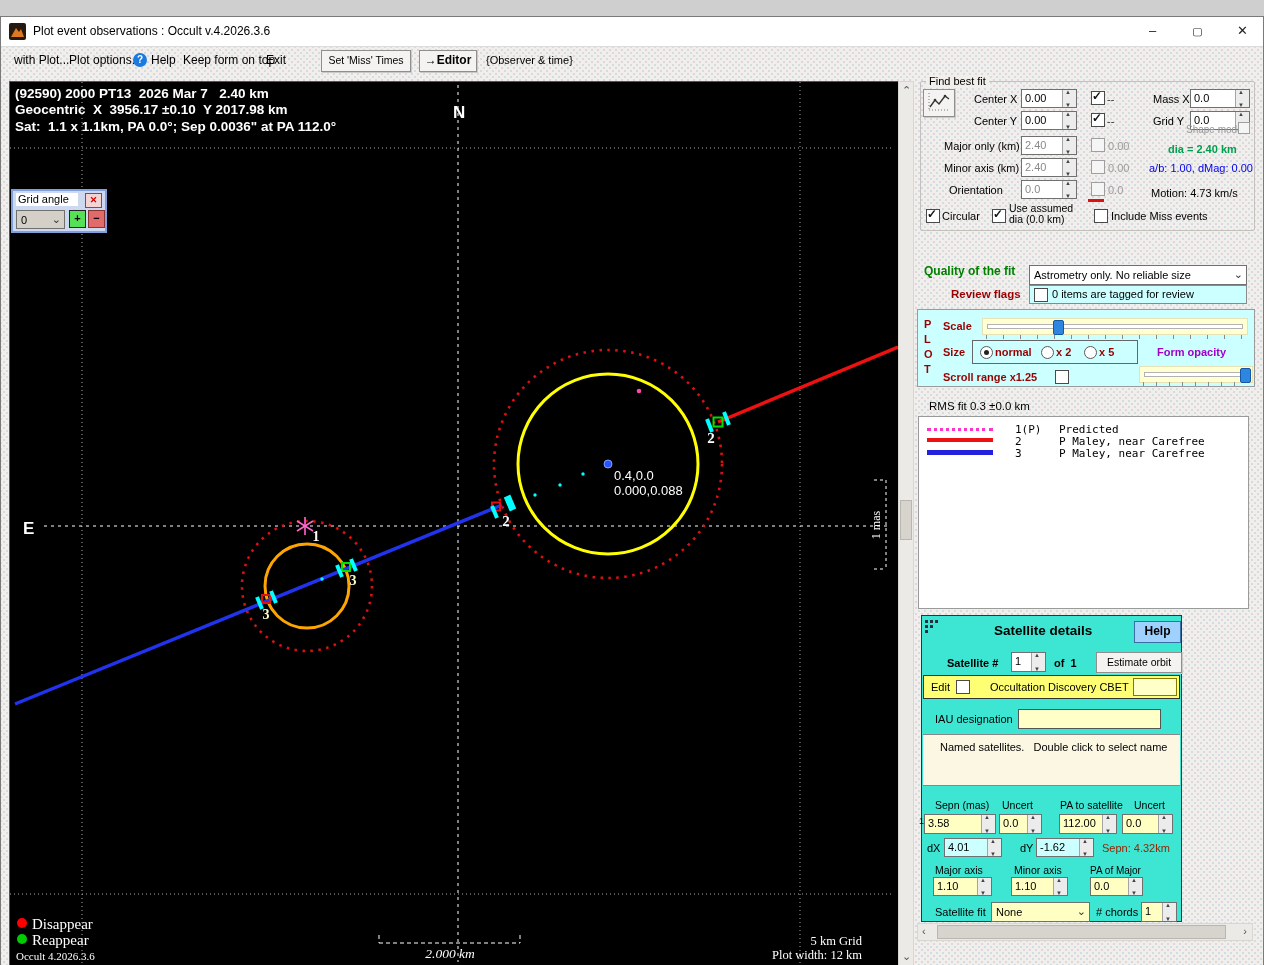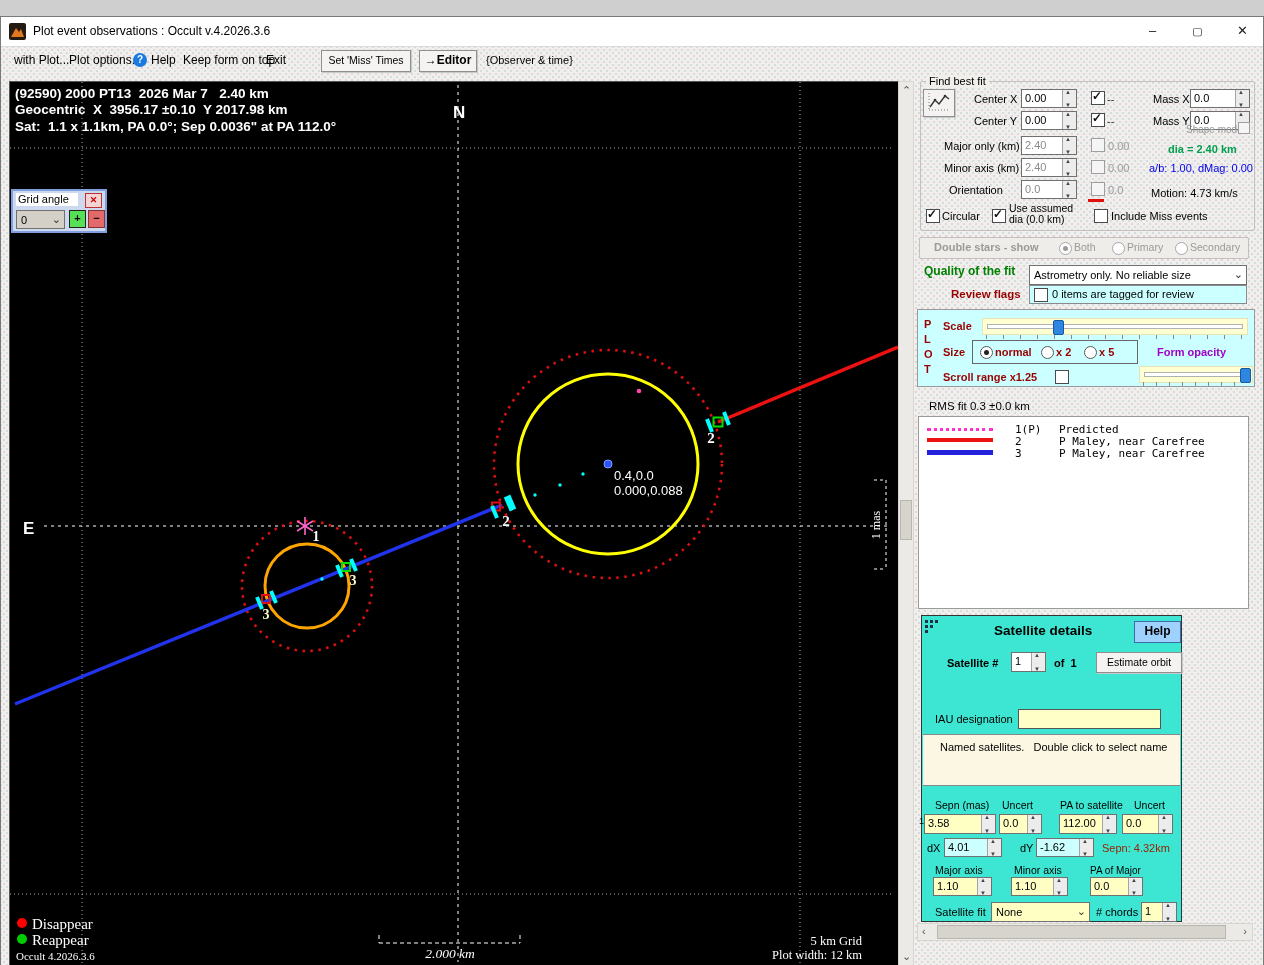--- a/index.html
+++ b/index.html
@@ -222,21 +222,21 @@
       <span class="sv">0.0</span>
       <span class="sb"></span>
     </span>
   <span class="t" style="left:973px;top:98px">Center Y</span>
   <span class="spin" style="left:1020px;top:94px;width:54px;height:17px">
       <span class="sv">0.00</span>
       <span class="sb"></span>
     </span>
   <span class="cb chk" style="left:1090px;top:96px"></span>
   <span class="t" style="left:1106px;top:98px;color:#333">--</span>
-  <span class="t" style="left:1152px;top:98px">Mass Y</span>
+  <span class="t" style="left:1152px;top:98px">Grid Y</span>
   <span class="spin" style="left:1189px;top:94px;width:58px;height:17px">
       <span class="sv">0.0</span>
       <span class="sb"></span>
     </span>
   <span class="t gray" style="left:1185px;top:107px;font-size:10px">Shape model</span>
   <span class="cb dis" style="left:1237px;top:105px;width:10px;height:10px"></span>
   <span class="t" style="left:943px;top:123px">Major only (km)</span>
   <span class="spin dis" style="left:1020px;top:119px;width:54px;height:17px">
       <span class="sv">2.40</span>
       <span class="sb"></span>
@@ -262,29 +262,20 @@
   <span class="t" style="left:1150px;top:170px">Motion: 4.73 km/s</span>
   <div class="abs" style="left:1087px;top:182px;width:16px;height:3px;background:#e01010"></div>
   <span class="cb chk" style="left:925px;top:192px"></span>
   <span class="t" style="left:941px;top:193px">Circular</span>
   <span class="cb chk" style="left:991px;top:192px"></span>
   <span class="t" style="left:1008px;top:186px;font-size:10.5px">Use assumed</span>
   <span class="t" style="left:1008px;top:197px;font-size:10.5px">dia (0.0 km)</span>
   <span class="cb" style="left:1093px;top:192px"></span>
   <span class="t" style="left:1110px;top:193px">Include Miss events</span>
 
-  <div class="gb" style="left:918px;top:220px;width:328px;height:20px;background:#efede9">
-    <span class="t b gray" style="left:14px;top:3px">Double stars - show</span>
-    <span class="rad dis sel" style="left:139px;top:4px"></span>
-    <span class="t gray" style="left:154px;top:4px;font-size:10.5px">Both</span>
-    <span class="rad dis" style="left:192px;top:4px"></span>
-    <span class="t gray" style="left:207px;top:4px;font-size:10.5px">Primary</span>
-    <span class="rad dis" style="left:255px;top:4px"></span>
-    <span class="t gray" style="left:270px;top:4px;font-size:10.5px">Secondary</span>
-  </div>
 
   <span class="t b green" style="left:923px;top:248px;font-size:12px">Quality of the fit</span>
   <span class="dd" style="left:1028px;top:248px;width:216px;height:18px">
     <span class="dv">Astrometry only. No reliable size</span>
     <span class="dc">⌄</span>
   </span>
   <span class="t b maroon" style="left:950px;top:271px;font-size:11.5px">Review flags</span>
   <div class="abs" style="left:1028px;top:268px;width:216px;height:17px;background:#ccffff;border:1px solid #8a8a8a">
     <span class="cb" style="left:4px;top:2px"></span>
     <span class="t" style="left:22px;top:2px">0 items are tagged for review</span>
@@ -346,20 +337,26 @@
     </svg>
     <span class="t b" style="left:72px;top:8px;font-size:13.5px">Satellite details</span>
     <div class="abs" style="left:212px;top:5px;width:45px;height:20px;background:#9fd1ff;border:1px solid #3a6ea5;font-size:12px;font-weight:bold;text-align:center;line-height:19px">Help</div>
     <span class="t b" style="left:25px;top:41px">Satellite #</span>
     <span class="spin" style="left:89px;top:36px;width:33px;height:18px">
         <span class="sv">1</span>
         <span class="sb"></span>
       </span>
     <span class="t b" style="left:132px;top:41px">of  1</span>
     <div class="btn" style="left:174px;top:36px;width:84px;height:19px;line-height:18px">Estimate orbit</div>
+    <div class="abs" style="left:1px;top:59px;width:257px;height:24px;background:#ffff73;border:1px solid #333;box-sizing:border-box">
+      <span class="t" style="left:7px;top:5px">Edit</span>
+      <span class="cb" style="left:32px;top:4px"></span>
+      <span class="t" style="left:66px;top:5px">Occultation Discovery CBET</span>
+      <span class="abs" style="left:209px;top:2px;width:42px;height:16px;background:#ffffc8;border:1px solid #887700"></span>
+    </div>
     <span class="t" style="left:13px;top:97px">IAU designation</span>
     <span class="abs" style="left:96px;top:93px;width:141px;height:18px;background:#ffffc8;border:1px solid #555"></span>
     <div class="abs" style="left:1px;top:118px;width:257px;height:52px;background:#fcf7e3;border-top:1px solid #888;border-bottom:1px solid #888;box-sizing:border-box">
       <span class="t" style="left:17px;top:6px">Named satellites.   Double click to select name</span>
     </div>
     <span class="t" style="left:13px;top:184px;font-size:10.5px">Sepn (mas)</span>
     <span class="t" style="left:80px;top:184px;font-size:10.5px">Uncert</span>
     <span class="t" style="left:138px;top:184px;font-size:10.5px">PA to satellite</span>
     <span class="t" style="left:212px;top:184px;font-size:10.5px">Uncert</span>
     <span class="t" style="left:-3px;top:201px;font-size:9px">1</span>

